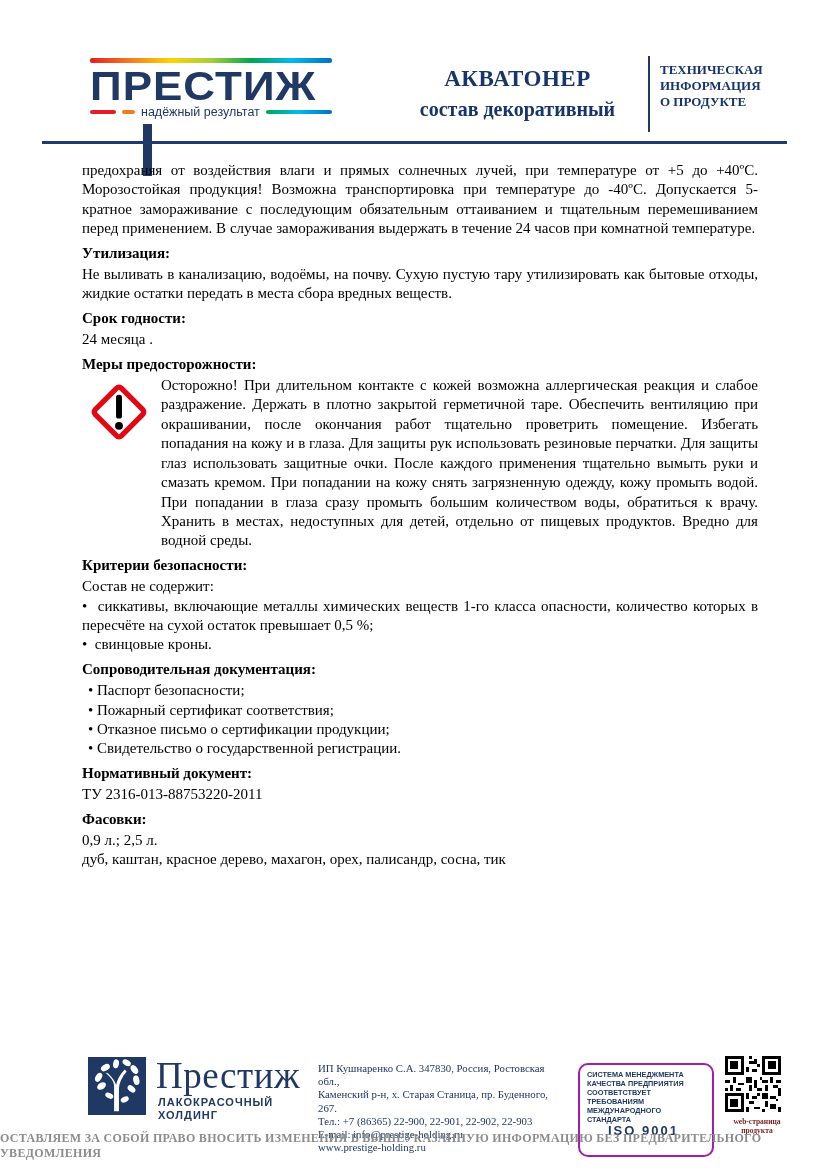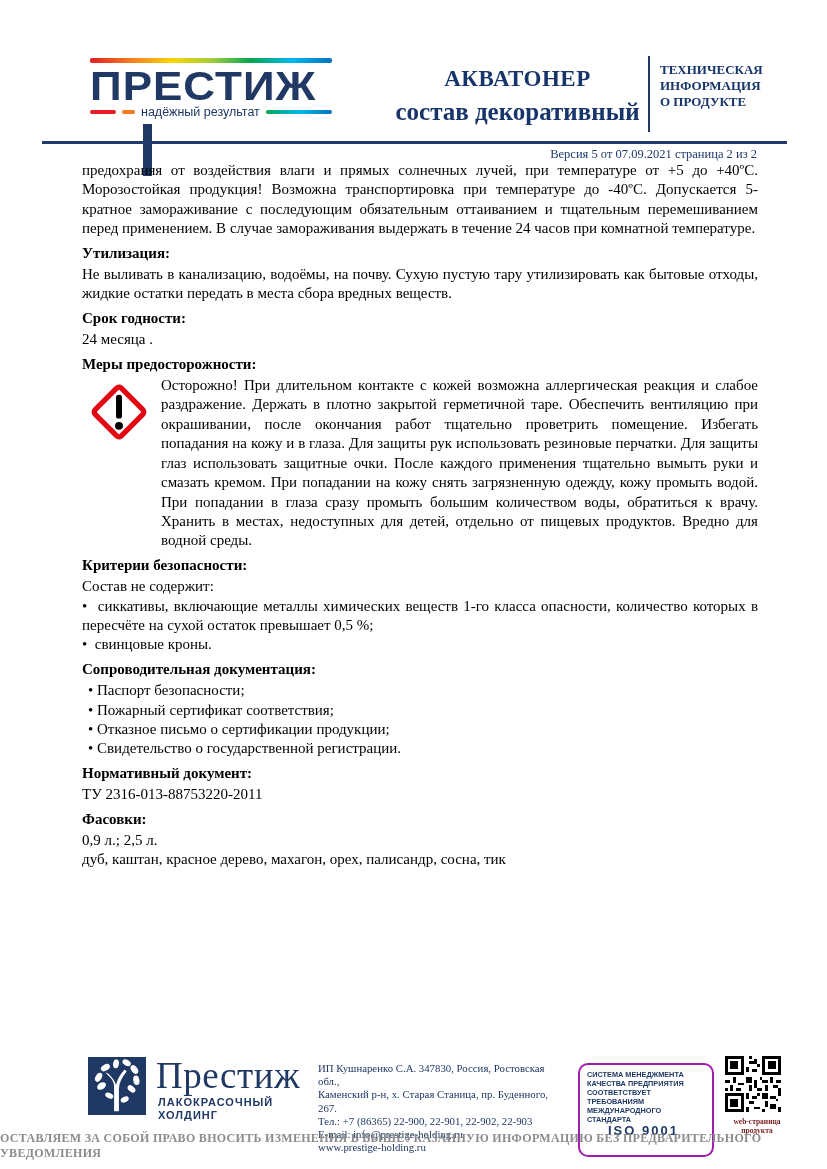--- a/index.html
+++ b/index.html
@@ -15,21 +15,21 @@
   .hdr-logo .word{font-family:"Liberation Sans",sans-serif;font-weight:bold;
     font-size:44px;line-height:46px;color:#203864;letter-spacing:1px;transform:scaleY(.92);}
   .hdr-logo .tagrow{display:flex;align-items:center;gap:6px;margin-top:-4px;}
   .dash-red{width:26px;height:4px;background:#e31e24;border-radius:2px;}
   .dash-orange{width:13px;height:4px;background:#f47b20;border-radius:2px;}
   .tagline{font-family:"Liberation Sans",sans-serif;font-size:12.5px;color:#203864;white-space:nowrap;}
   .dash-grad{flex:1;height:4px;border-radius:2px;background:linear-gradient(90deg,#00a651,#00b9f2,#0072bc);}
   .p-descender{position:absolute;left:53px;top:66px;width:9px;height:52px;background:#203864;}
   .hdr-title{position:absolute;left:395px;top:66px;width:245px;text-align:center;color:#17356b;}
   .hdr-title .t1{font-size:23px;font-weight:bold;letter-spacing:.5px;}
-  .hdr-title .t2{font-size:25px;font-weight:bold;margin-top:6px;}
+  .hdr-title .t2{font-size:20px;font-weight:bold;margin-top:6px;}
   .hdr-vline{position:absolute;left:648px;top:56px;width:2px;height:76px;background:#203864;}
   .hdr-doctype{position:absolute;left:660px;top:62px;width:130px;color:#17356b;
     font-weight:bold;font-size:13px;line-height:16px;}
   .hdr-rule{position:absolute;left:42px;top:141px;width:745px;height:2.5px;background:#1e3a6e;}
   .version{position:absolute;left:400px;top:147px;width:357px;text-align:right;
     font-size:12.5px;color:#1e3a6e;}
   
   .body{position:absolute;left:82px;top:161px;width:676px;
     font-size:15px;line-height:19.4px;text-align:justify;}
   .body p{margin:0;}
@@ -79,21 +79,20 @@
 
   <div class="hdr-vline"></div>
 
   <div class="hdr-doctype">
     <div>ТЕХНИЧЕСКАЯ</div>
     <div>ИНФОРМАЦИЯ</div>
     <div>О ПРОДУКТЕ</div>
   </div>
 
   <div class="hdr-rule"></div>
-  <div class="version">Версия 5 от 07.09.2021 страница 2 из 2</div>
 
   <div class="body">
     <p>предохраняя от воздействия влаги и прямых солнечных лучей, при температуре от +5 до +40ºС. Морозостойкая продукция! Возможна транспортировка при температуре до -40ºС. Допускается 5-кратное замораживание с последующим обязательным оттаиванием и тщательным перемешиванием перед применением. В случае замораживания выдержать в течение 24 часов при комнатной температуре.</p>
 
     <h3>Утилизация:</h3>
     <p>Не выливать в канализацию, водоёмы, на почву. Сухую пустую тару утилизировать как бытовые отходы, жидкие остатки передать в места сбора вредных веществ.</p>
 
     <h3>Срок годности:</h3>
     <p>24 месяца .</p>
 

